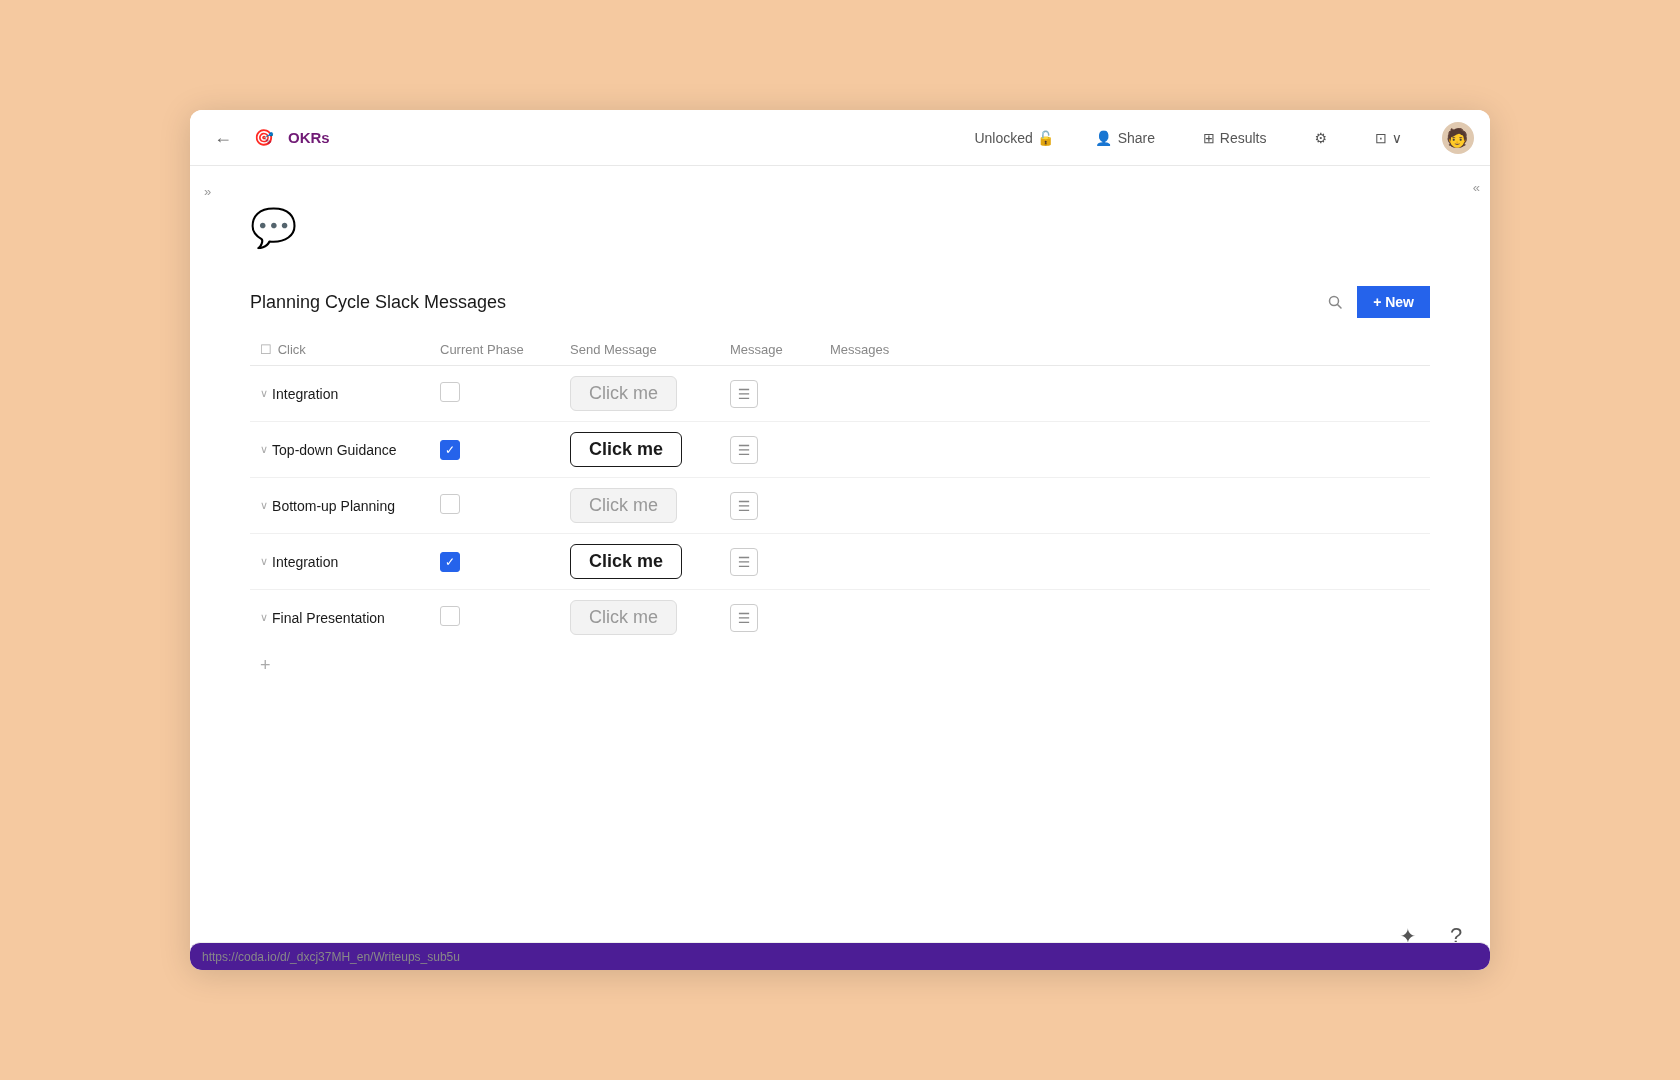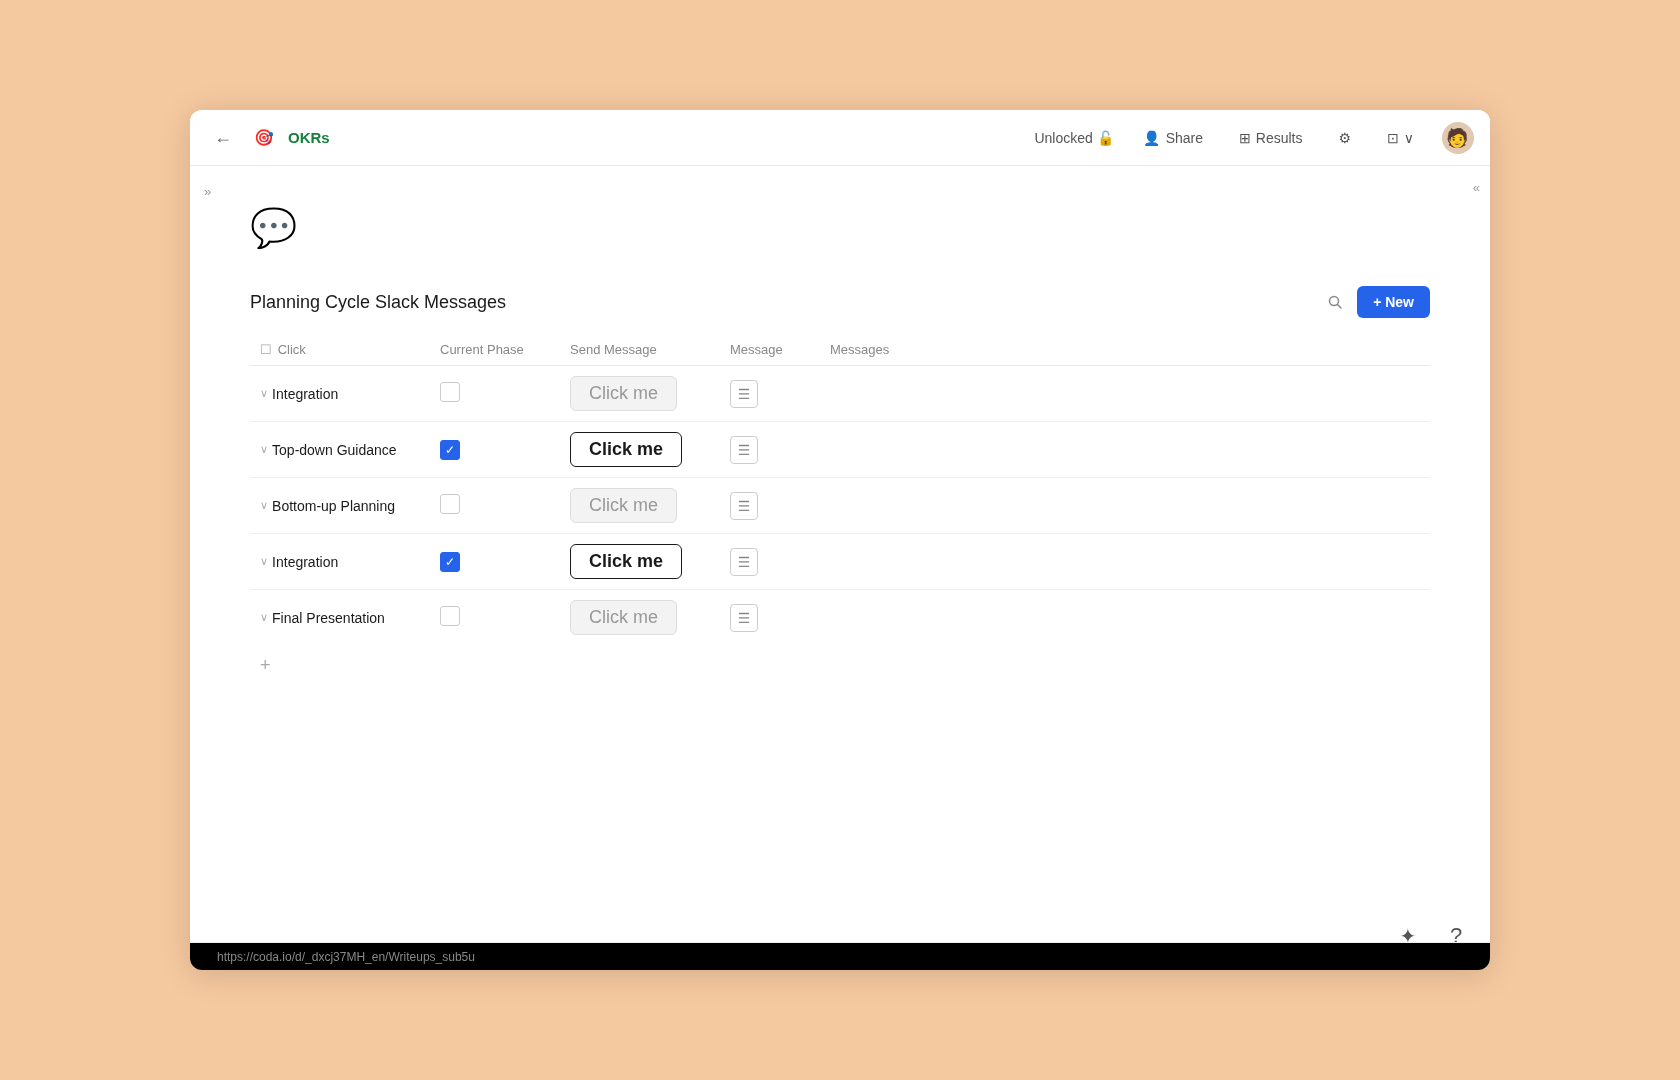--- a/index.html
+++ b/index.html
@@ -55,26 +55,26 @@
       height: 28px;
       border-radius: 6px;
       display: flex;
       align-items: center;
       justify-content: center;
       font-size: 16px;
     }
     .doc-title {
       font-size: 15px;
       font-weight: 600;
-      color: #15803d;
+      color: #701a75;
     }
     .header-right {
       display: flex;
       align-items: center;
-      gap: 20px;
+      gap: 32px;
     }
     .unlocked-badge {
       display: flex;
       align-items: center;
       gap: 5px;
       color: #555;
       font-size: 14px;
       cursor: pointer;
     }
     .lock-icon { font-size: 14px; }
@@ -161,21 +161,21 @@
       color: #888;
       padding: 6px;
       border-radius: 4px;
       display: flex;
       align-items: center;
     }
     .new-btn {
       background: #2563eb;
       color: #fff;
       border: none;
-      border-radius: 6px;
+      border-radius: 0;
       padding: 8px 16px;
       font-size: 14px;
       font-weight: 600;
       cursor: pointer;
       display: flex;
       align-items: center;
       gap: 5px;
     }
     
     .data-table {
@@ -310,27 +310,28 @@
       font-size: 22px;
       font-weight: 300;
     }
     
     .status-bar {
       position: absolute;
       bottom: 0;
       left: 0;
       right: 0;
       height: 28px;
-      background: #000000;
+      background: #4c1d95;
       border-top: 1px solid #eee;
       display: flex;
       align-items: center;
-      padding: 0 27px;
+      padding: 0 12px;
       font-size: 12px;
       color: #888;
+      border-radius: 10px;
     }
     .right-panel-toggle {
       position: absolute;
       right: 10px;
       top: 70px;
       background: none;
       border: none;
       cursor: pointer;
       color: #999;
       font-size: 13px;

